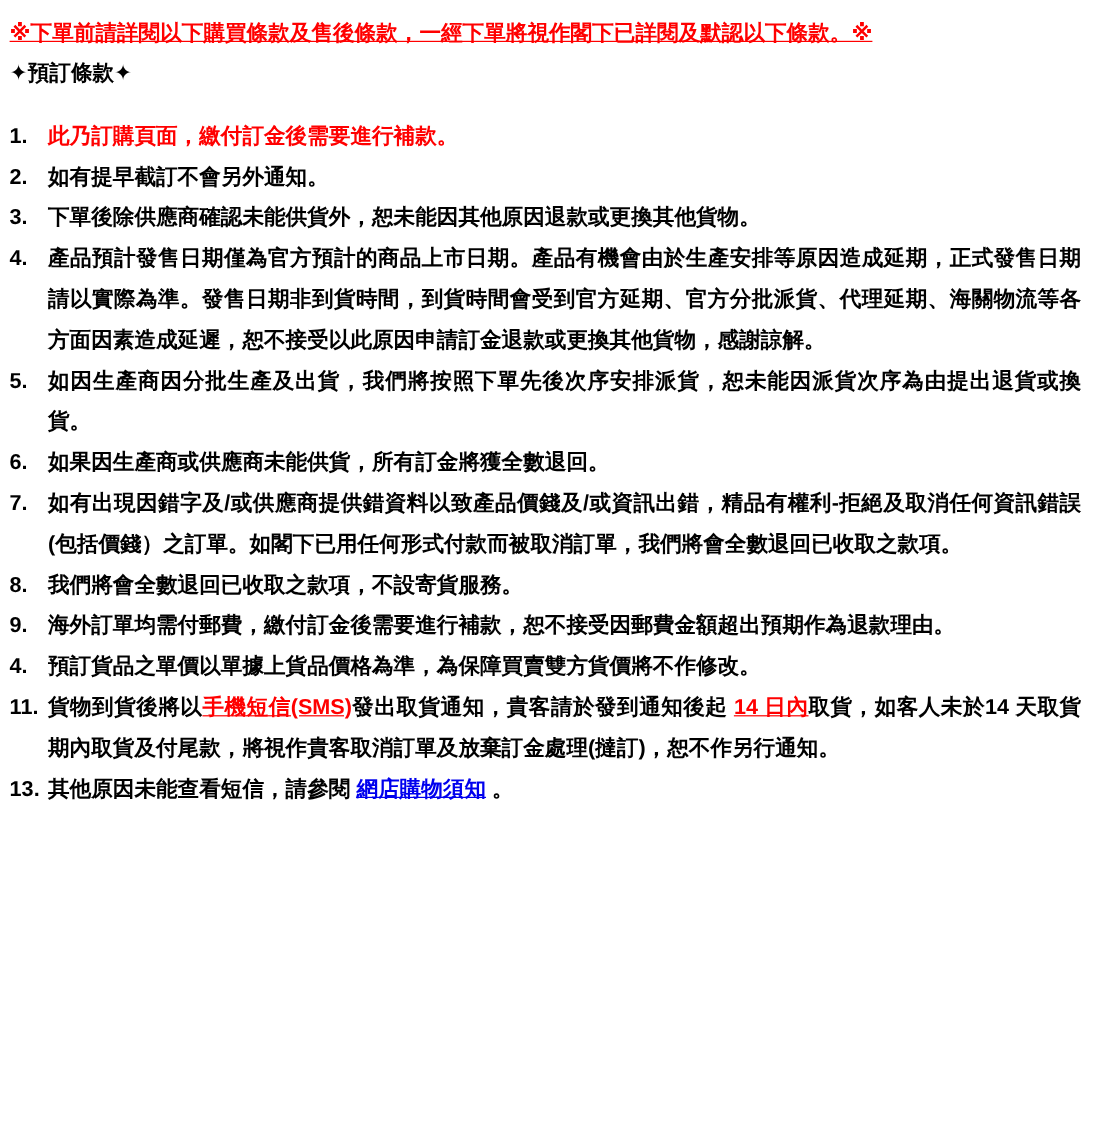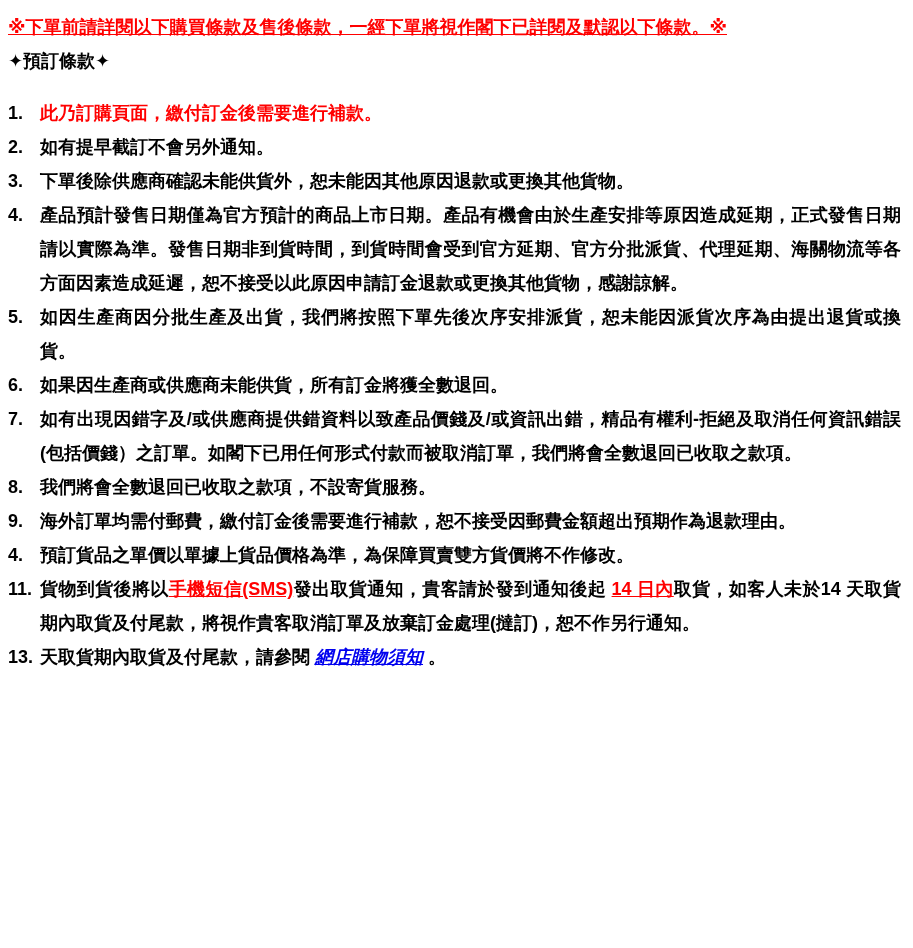--- a/index.html
+++ b/index.html
@@ -55,21 +55,20 @@
     color: var(--alert-red, #f00);
   }
   .seg-red-underline {
     color: var(--alert-red, #f00);
     text-decoration: underline;
   }
   .seg-link {
     color: var(--link-blue, #0000ee);
     text-decoration: underline;
     cursor: pointer;
-    font-style: italic;
   }
 </style>
 </head>
 <body>
 
 <div class="page">
   <h1 class="notice">※下單前請詳閱以下購買條款及售後條款，一經下單將視作閣下已詳閱及默認以下條款。※</h1>
 
   <h2 class="section-title">✦預訂條款✦</h2>
 
@@ -113,16 +112,16 @@
       <div class="term-row">
         <span class="term-num">4.</span>
         <div class="term-text"><span class="seg-normal">預訂貨品之單價以單據上貨品價格為準，為保障買賣雙方貨價將不作修改。</span></div>
       </div>
       <div class="term-row">
         <span class="term-num">11.</span>
         <div class="term-text"><span class="seg-normal">貨物到貨後將以</span><span class="seg-red-underline">手機短信(SMS)</span><span class="seg-normal">發出取貨通知，貴客請於發到通知後起 </span><span class="seg-red-underline">14 日內</span><span class="seg-normal">取貨，如客人未於14 天取貨期內取貨及付尾款，將視作貴客取消訂單及放棄訂金處理(撻訂)，恕不作另行通知。</span></div>
       </div>
       <div class="term-row">
         <span class="term-num">13.</span>
-        <div class="term-text"><span class="seg-normal">天取貨期內取貨及付尾款，請參閱 </span><a href="#" class="seg-link">網店購物須知</a><span class="seg-normal"> 。</span></div>
+        <div class="term-text"><span class="seg-normal">其他原因未能查看短信，請參閱 </span><a href="#" class="seg-link">網店購物須知</a><span class="seg-normal"> 。</span></div>
       </div>
     </div>
 </div>
 
 </body></html>

